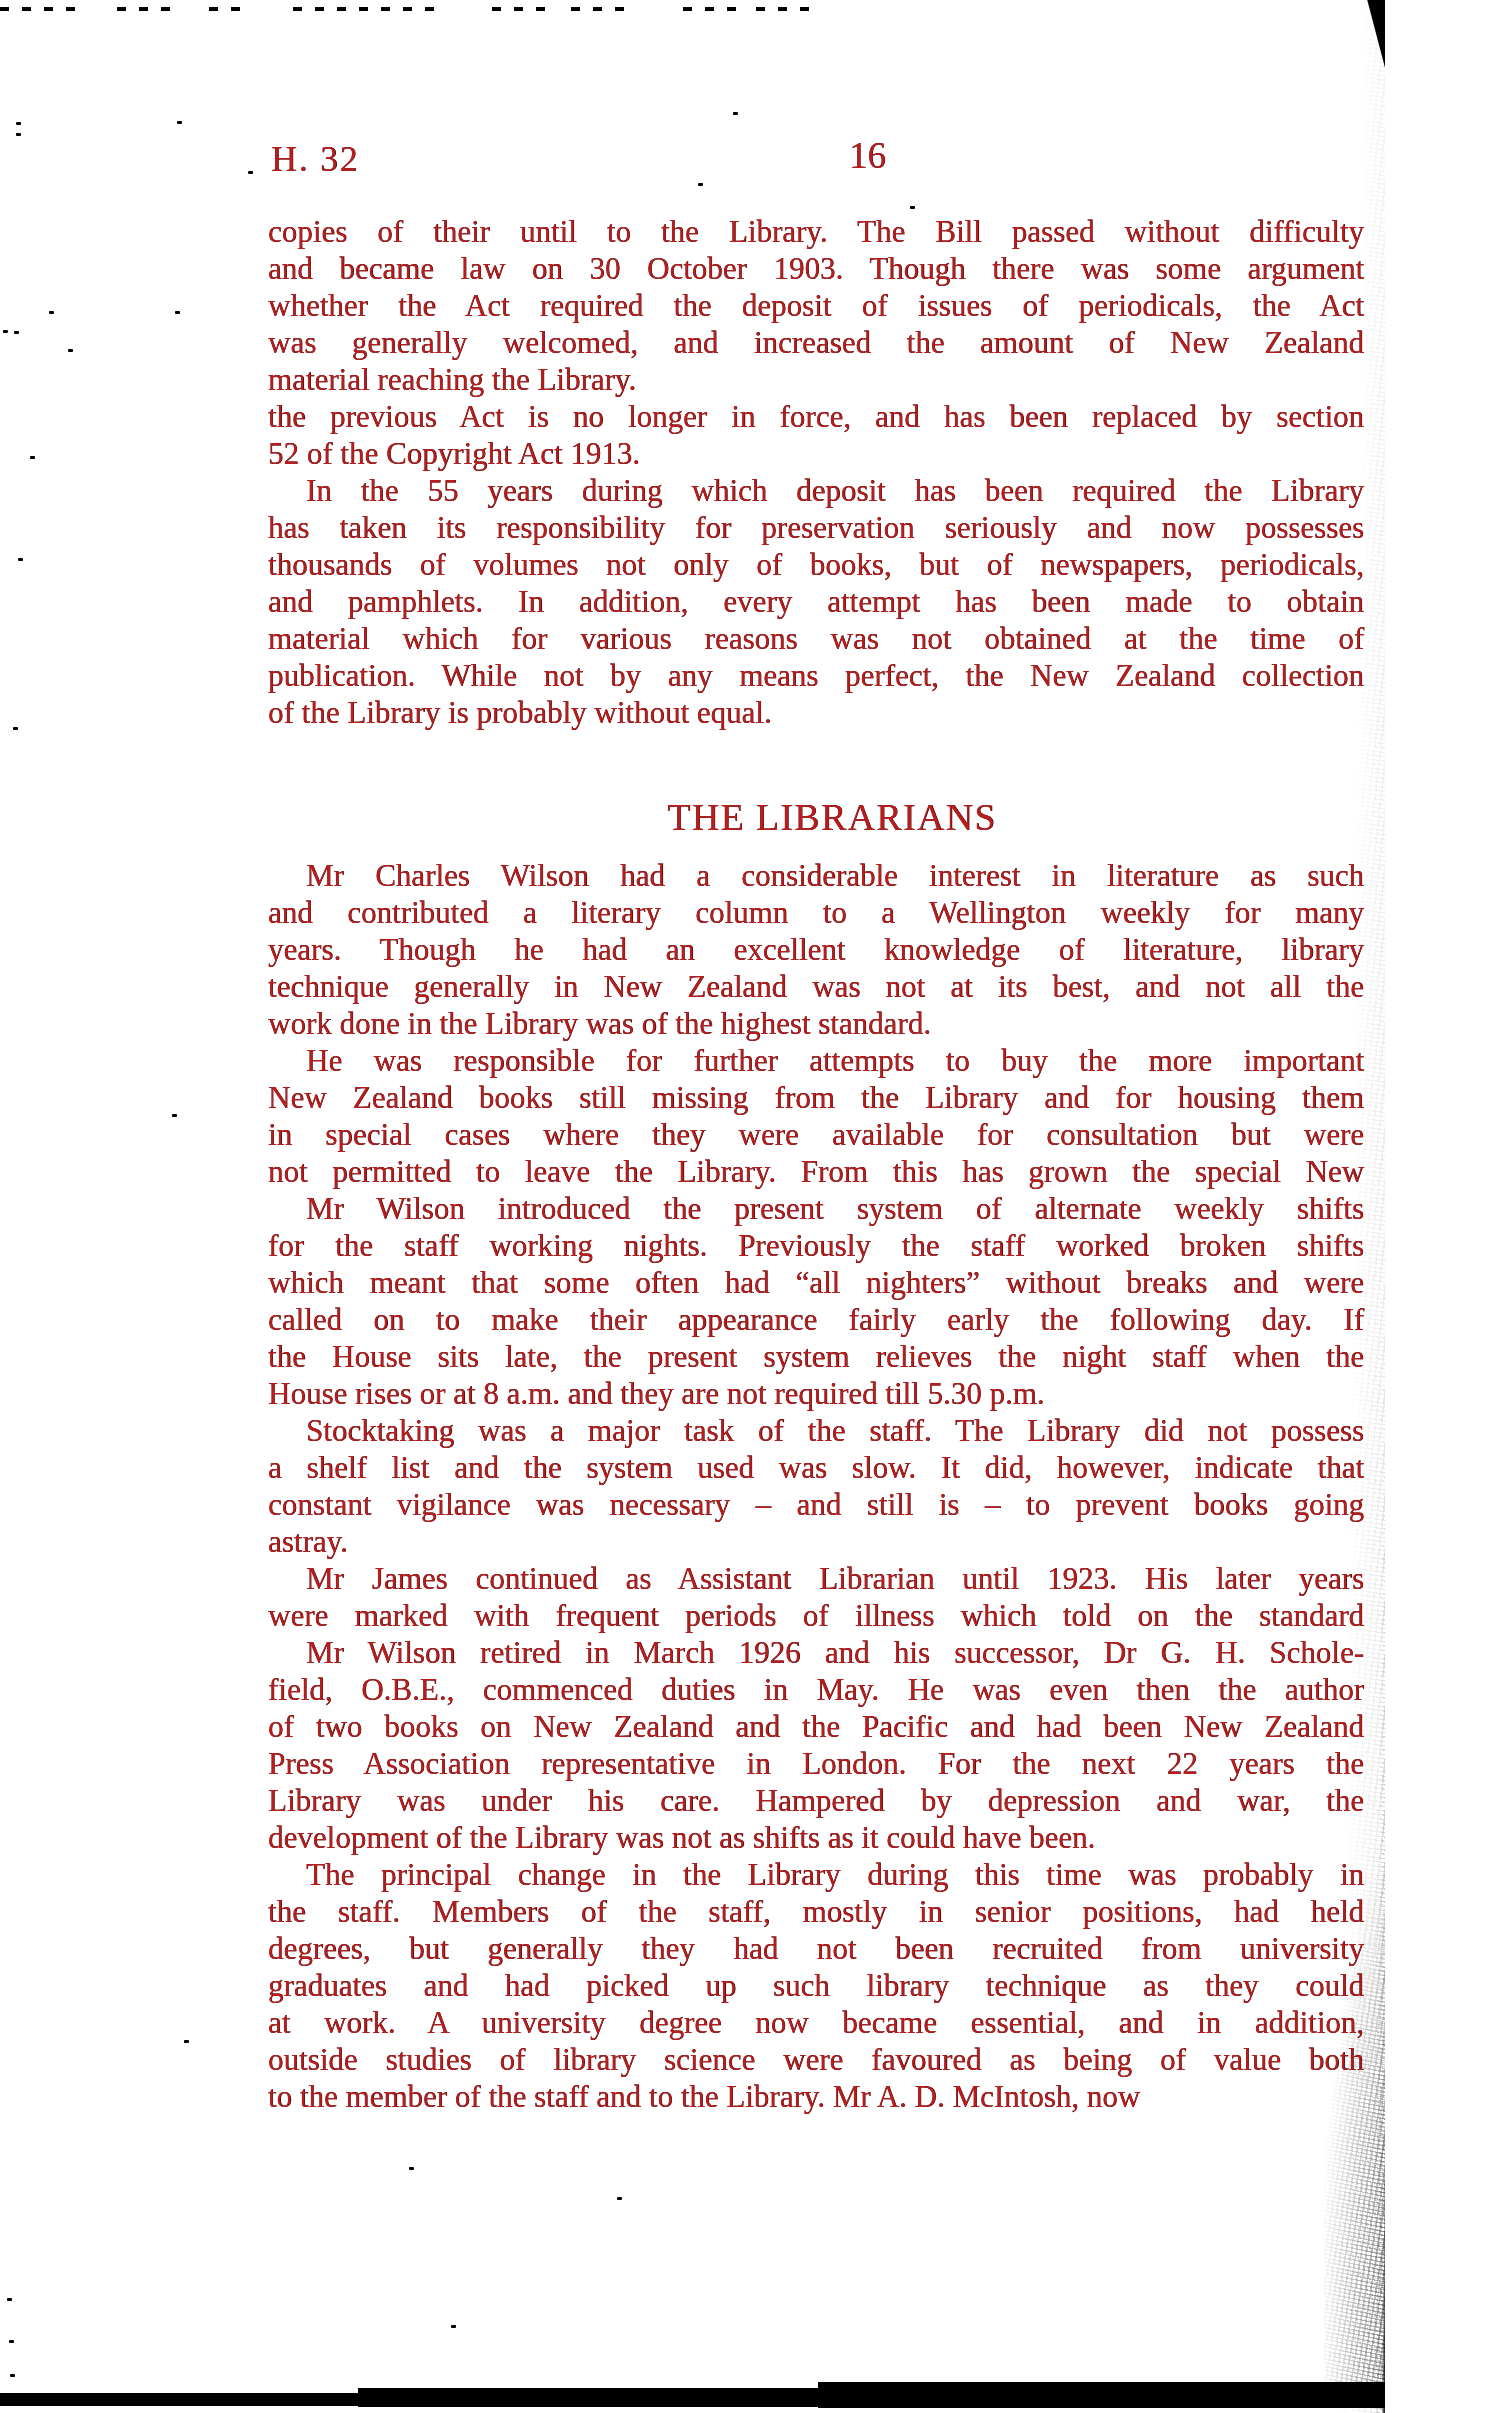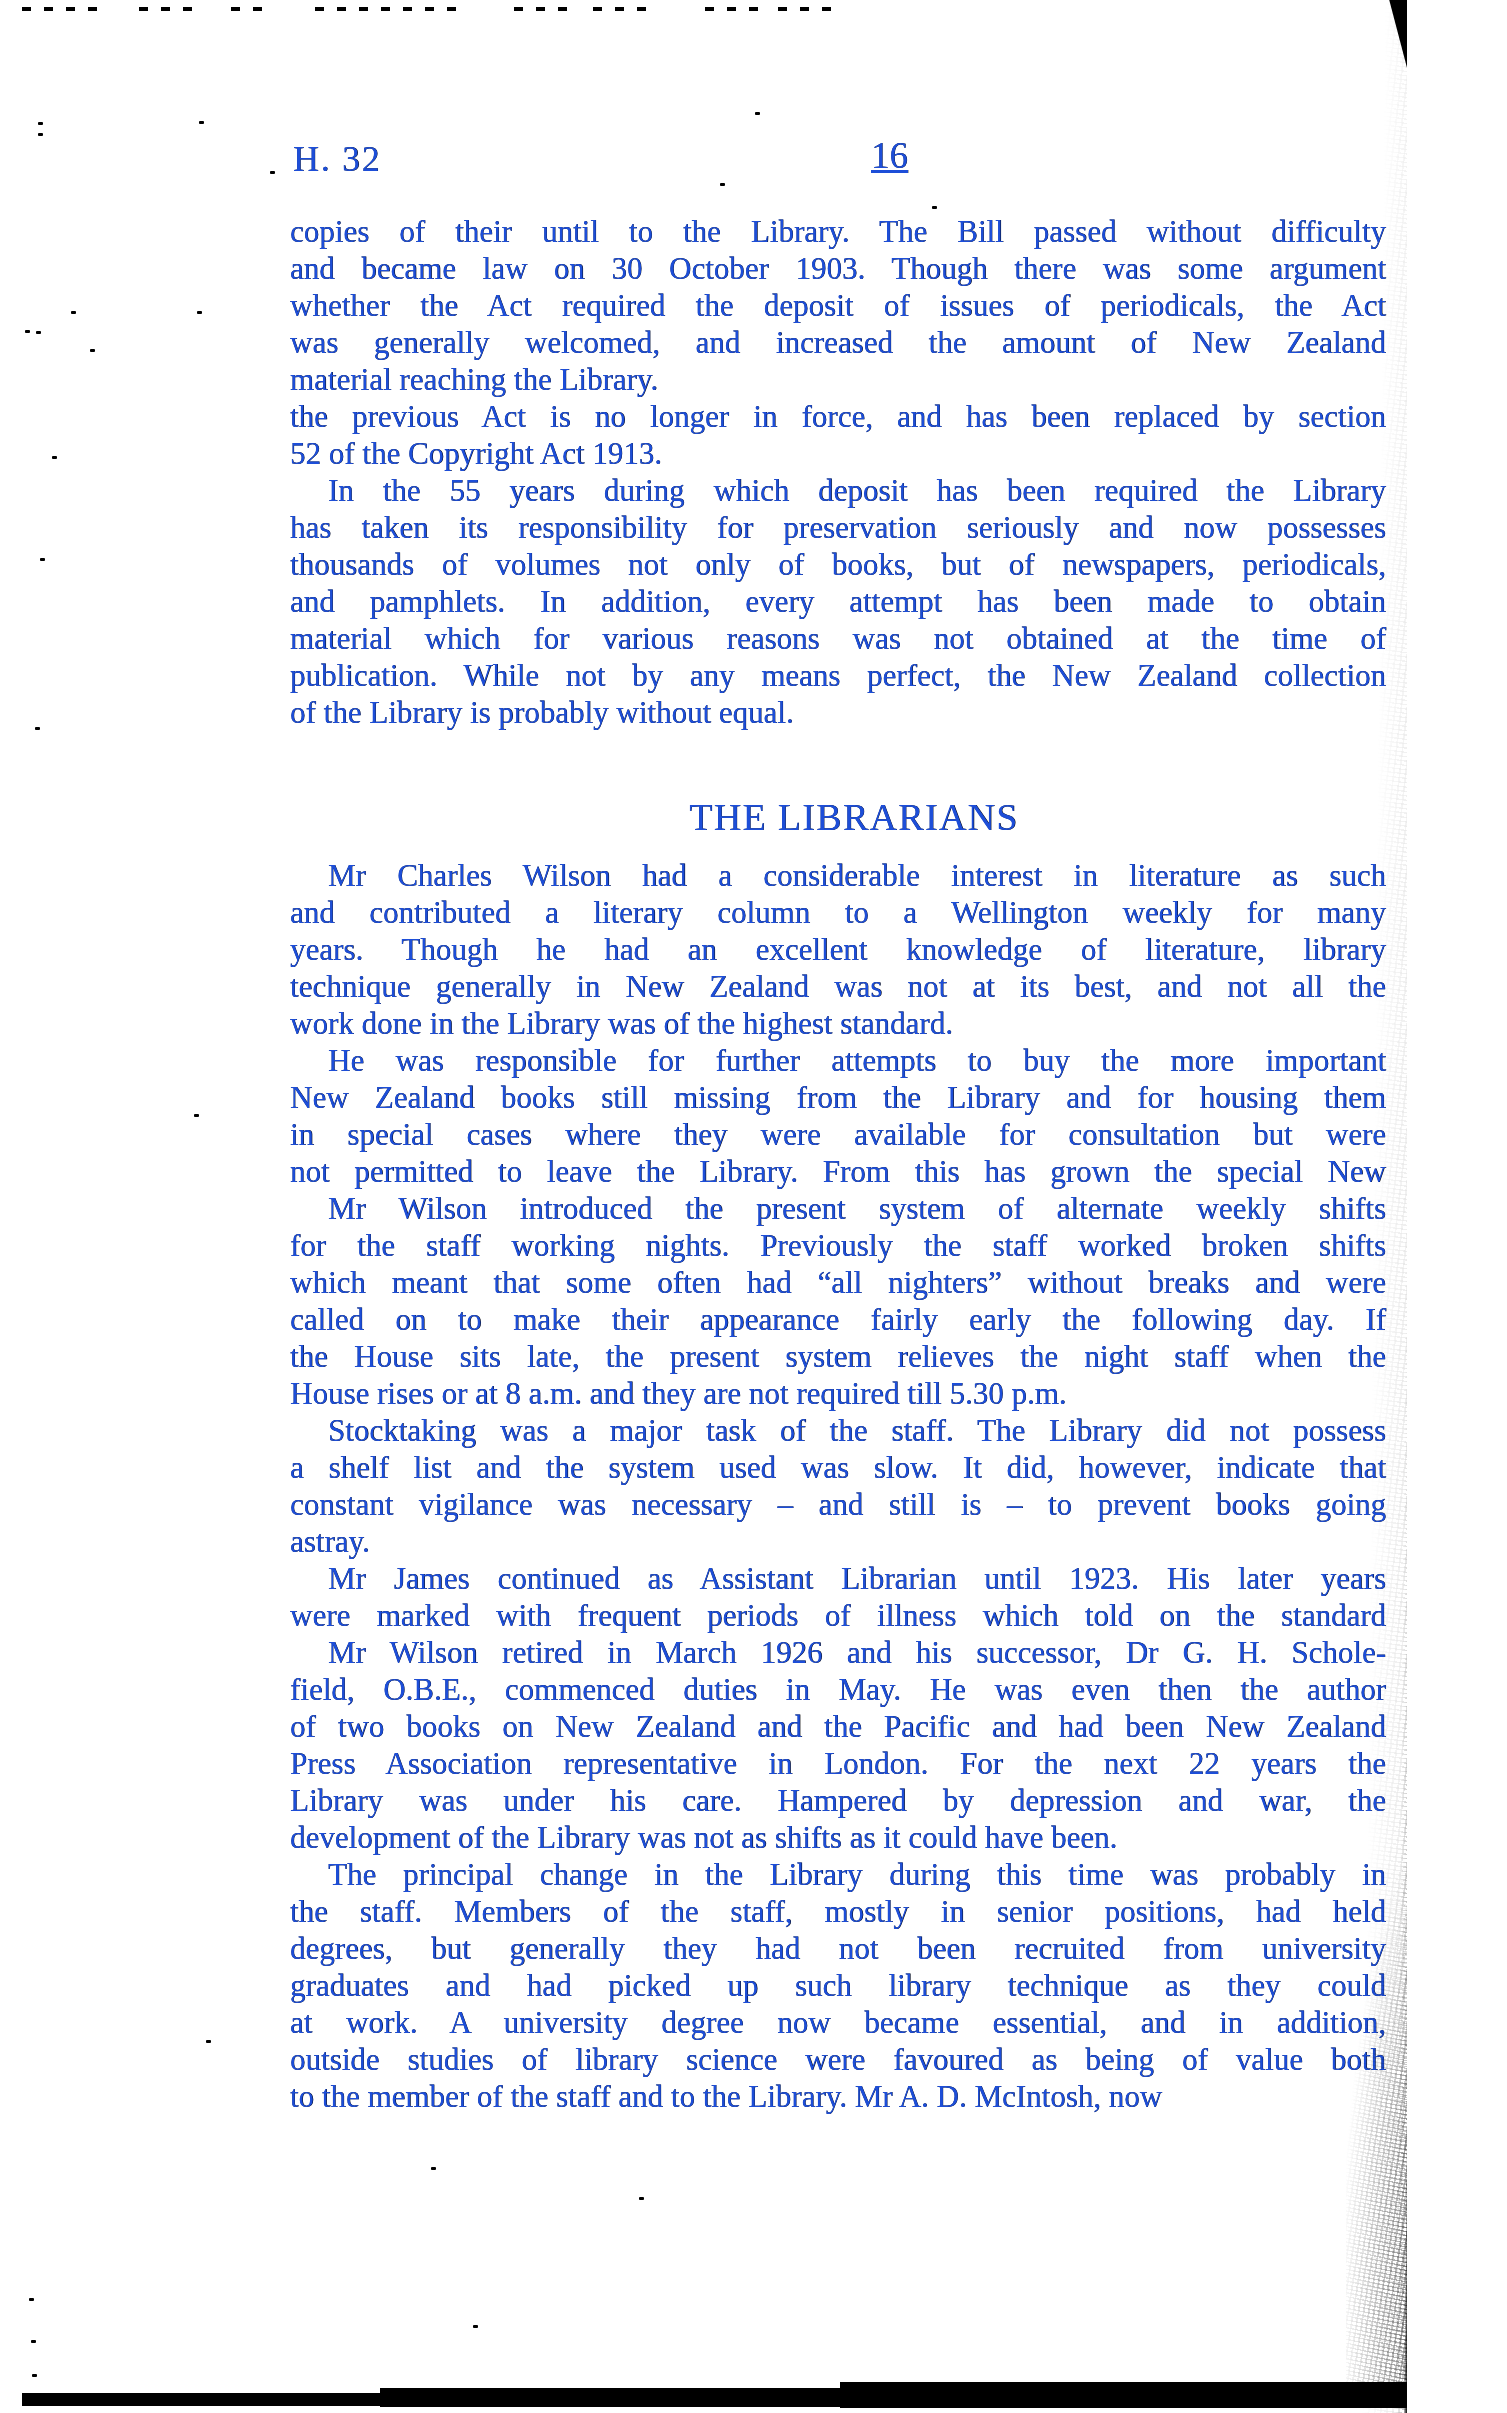--- a/index.html
+++ b/index.html
@@ -3,22 +3,21 @@
 <meta charset="utf-8">
 <style>
   html, body { margin: 0; padding: 0; background: #ffffff; }
   #canvas {
     position: relative;
     width: 1385px;
     height: 2413px;
     background: #ffffff;
     overflow: hidden;
     font-family: "Liberation Serif", "DejaVu Serif", serif;
-    color: #1d4ed8;
-    margin-left: 22px;
+    color: #b91c1c;
   }
   .txt { text-shadow: 0.3px 0 0 #000; }
   
   #report-code {
     position: absolute; left: 271px; top: 141px;
     font-size: 36px; line-height: 37px; letter-spacing: 1.7px;
   }
   #page-number-wrap {
     position: absolute; left: 294px; top: 136px; width: 1096px;
     text-align: center; font-size: 37px; line-height: 39px;
@@ -107,21 +106,21 @@
       <div class="dash-cluster" style="left: 209px; width: 44px;"></div>
       <div class="dash-cluster" style="left: 293px; width: 151px;"></div>
       <div class="dash-cluster" style="left: 492px; width: 54px;"></div>
       <div class="dash-cluster" style="left: 571px; width: 54px;"></div>
       <div class="dash-cluster" style="left: 683px; width: 54px;"></div>
       <div class="dash-cluster" style="left: 756px; width: 58px;"></div>
     </div>
 
   <div id="report-code" class="txt">H. 32</div>
   <div id="page-number-wrap">
-    <span class="txt" style="position:relative; left:25.5px;text-decoration:underline;">16</span>
+    <span class="txt" style="position:relative; left:25.5px;">16</span>
   </div>
 
   <div id="upper-text" class="txt">
       <div class="para">
         <div class="line">copies of their until to the Library. The Bill passed without difficulty</div>
         <div class="line">and became law on 30 October 1903. Though there was some argument</div>
         <div class="line">whether the Act required the deposit of issues of periodicals, the Act</div>
         <div class="line">was generally welcomed, and increased the amount of New Zealand</div>
         <div class="line last">material reaching the Library.</div>
       </div>

